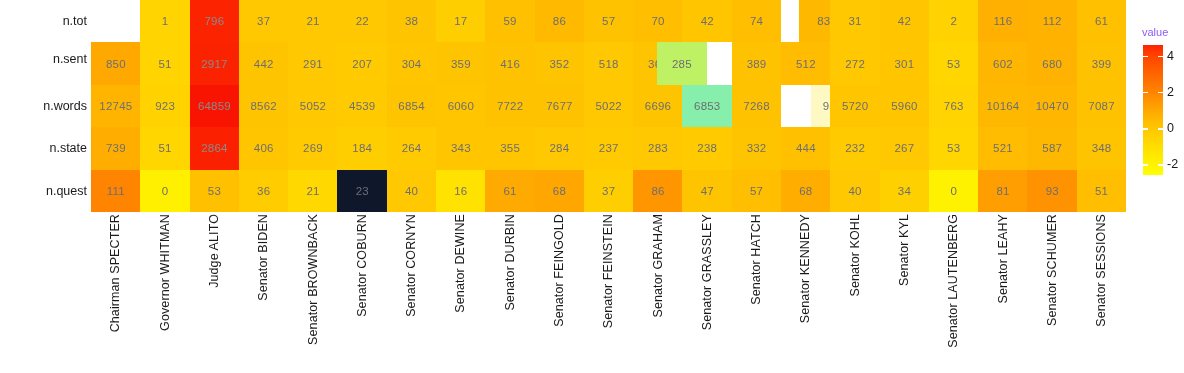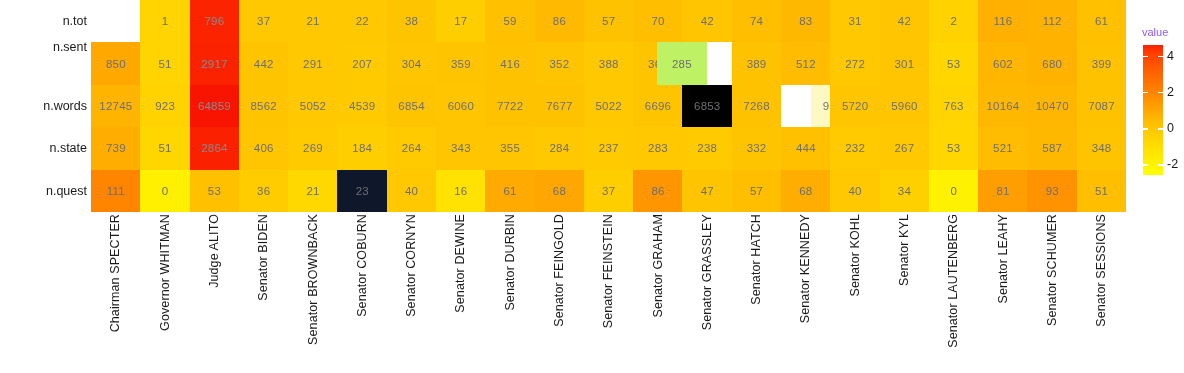--- a/index.html
+++ b/index.html
@@ -82,61 +82,61 @@
     white-space:nowrap;
   }
 </style>
 </head>
 <body>
 
 <div id="root">
 
   <div id="ylabels">
       <div class="ylabel" style="top: 15.2px;">n.tot</div>
-      <div class="ylabel" style="top: 41px; margin-left: 25px;">n.sent</div>
+      <div class="ylabel" style="top: 53px; margin-left: 25px;">n.sent</div>
       <div class="ylabel" style="top: 100px;">n.words</div>
       <div class="ylabel" style="top: 142.4px;">n.state</div>
       <div class="ylabel" style="top: 184.8px;">n.quest</div>
     </div>
 
   <div id="grid">
       <div class="hrow" style="top: 0px; height: 42.4px;">
         <div class="cell" style="left: 49.2857px; width: 49.6857px; background: rgb(255, 212, 0);">1</div>
         <div class="cell onred" style="left: 98.5714px; width: 49.6857px; background: rgb(252, 36, 0);">796</div>
         <div class="cell" style="left: 147.857px; width: 49.6857px; background: rgb(255, 200, 0);">37</div>
         <div class="cell" style="left: 197.143px; width: 49.6857px; background: rgb(255, 200, 0);">21</div>
         <div class="cell" style="left: 246.429px; width: 49.6857px; background: rgb(255, 200, 0);">22</div>
         <div class="cell" style="left: 295.714px; width: 49.6857px; background: rgb(255, 196, 0);">38</div>
         <div class="cell" style="left: 345px; width: 49.6857px; background: rgb(255, 206, 0);">17</div>
         <div class="cell" style="left: 394.286px; width: 49.6857px; background: rgb(255, 192, 0);">59</div>
         <div class="cell" style="left: 443.571px; width: 49.6857px; background: rgb(255, 186, 0);">86</div>
         <div class="cell" style="left: 492.857px; width: 49.6857px; background: rgb(255, 194, 0);">57</div>
         <div class="cell" style="left: 542.143px; width: 49.6857px; background: rgb(255, 190, 0);">70</div>
         <div class="cell" style="left: 591.429px; width: 49.6857px; background: rgb(255, 198, 0);">42</div>
         <div class="cell" style="left: 640.714px; width: 49.6857px; background: rgb(255, 190, 0);">74</div>
-        <div class="cell" style="left: 690px; width: 49.6857px; background: rgb(255, 184, 0);">83</div>
+        <div class="cell" style="left: 708px; width: 49.6857px; background: rgb(255, 184, 0);">83</div>
         <div class="cell" style="left: 739.286px; width: 49.6857px; background: rgb(255, 200, 0);">31</div>
         <div class="cell" style="left: 788.571px; width: 49.6857px; background: rgb(255, 198, 0);">42</div>
         <div class="cell" style="left: 837.857px; width: 49.6857px; background: rgb(255, 210, 0);">2</div>
         <div class="cell" style="left: 887.143px; width: 49.6857px; background: rgb(255, 176, 0);">116</div>
         <div class="cell" style="left: 936.429px; width: 49.6857px; background: rgb(255, 178, 0);">112</div>
         <div class="cell" style="left: 985.714px; width: 49.6857px; background: rgb(255, 192, 0);">61</div>
       </div>
       <div class="hrow" style="top: 42.4px; height: 42.4px;">
         <div class="cell" style="left: 0px; width: 49.6857px; background: rgb(255, 168, 0);">850</div>
         <div class="cell" style="left: 49.2857px; width: 49.6857px; background: rgb(255, 212, 0);">51</div>
         <div class="cell onred" style="left: 98.5714px; width: 49.6857px; background: rgb(251, 34, 0);">2917</div>
         <div class="cell" style="left: 147.857px; width: 49.6857px; background: rgb(255, 196, 0);">442</div>
         <div class="cell" style="left: 197.143px; width: 49.6857px; background: rgb(255, 200, 0);">291</div>
         <div class="cell" style="left: 246.429px; width: 49.6857px; background: rgb(255, 202, 0);">207</div>
         <div class="cell" style="left: 295.714px; width: 49.6857px; background: rgb(255, 198, 0);">304</div>
         <div class="cell" style="left: 345px; width: 49.6857px; background: rgb(255, 196, 0);">359</div>
         <div class="cell" style="left: 394.286px; width: 49.6857px; background: rgb(255, 194, 0);">416</div>
         <div class="cell" style="left: 443.571px; width: 49.6857px; background: rgb(255, 196, 0);">352</div>
-        <div class="cell" style="left: 492.857px; width: 49.6857px; background: rgb(255, 200, 0);">388</div>
+        <div class="cell" style="left: 492.857px; width: 49.6857px; background: rgb(255, 200, 0);">518</div>
         <div class="cell" style="left: 542.143px; width: 49.6857px; background: rgb(255, 196, 0);">369</div>
         <div class="cell" style="left: 566px; width: 49.6857px; background: #bef264;">285</div>
         <div class="cell" style="left: 640.714px; width: 49.6857px; background: rgb(255, 194, 0);">389</div>
         <div class="cell" style="left: 690px; width: 49.6857px; background: rgb(255, 188, 0);">512</div>
         <div class="cell" style="left: 739.286px; width: 49.6857px; background: rgb(255, 200, 0);">272</div>
         <div class="cell" style="left: 788.571px; width: 49.6857px; background: rgb(255, 198, 0);">301</div>
         <div class="cell" style="left: 837.857px; width: 49.6857px; background: rgb(255, 214, 0);">53</div>
         <div class="cell" style="left: 887.143px; width: 49.6857px; background: rgb(255, 182, 0);">602</div>
         <div class="cell" style="left: 936.429px; width: 49.6857px; background: rgb(255, 178, 0);">680</div>
         <div class="cell" style="left: 985.714px; width: 49.6857px; background: rgb(255, 194, 0);">399</div>
@@ -147,21 +147,21 @@
         <div class="cell onred" style="left: 98.5714px; width: 49.6857px; background: rgb(248, 20, 0);">64859</div>
         <div class="cell" style="left: 147.857px; width: 49.6857px; background: rgb(255, 196, 0);">8562</div>
         <div class="cell" style="left: 197.143px; width: 49.6857px; background: rgb(255, 200, 0);">5052</div>
         <div class="cell" style="left: 246.429px; width: 49.6857px; background: rgb(255, 202, 0);">4539</div>
         <div class="cell" style="left: 295.714px; width: 49.6857px; background: rgb(255, 196, 0);">6854</div>
         <div class="cell" style="left: 345px; width: 49.6857px; background: rgb(255, 198, 0);">6060</div>
         <div class="cell" style="left: 394.286px; width: 49.6857px; background: rgb(255, 194, 0);">7722</div>
         <div class="cell" style="left: 443.571px; width: 49.6857px; background: rgb(255, 194, 0);">7677</div>
         <div class="cell" style="left: 492.857px; width: 49.6857px; background: rgb(255, 200, 0);">5022</div>
         <div class="cell" style="left: 542.143px; width: 49.6857px; background: rgb(255, 196, 0);">6696</div>
-        <div class="cell" style="left: 591.429px; width: 49.6857px; background: #000000; text-align: center;">6853</div>
+        <div class="cell" style="left: 591.429px; width: 49.6857px; background: #86efac; text-align: center;">6853</div>
         <div class="cell" style="left: 640.714px; width: 49.6857px; background: rgb(255, 194, 0);">7268</div>
         <div class="cell" style="left: 720px; width: 49.6857px; background: #fef9c3;">9553</div>
         <div class="cell" style="left: 739.286px; width: 49.6857px; background: rgb(255, 198, 0);">5720</div>
         <div class="cell" style="left: 788.571px; width: 49.6857px; background: rgb(255, 198, 0);">5960</div>
         <div class="cell" style="left: 837.857px; width: 49.6857px; background: rgb(255, 212, 0);">763</div>
         <div class="cell" style="left: 887.143px; width: 49.6857px; background: rgb(255, 184, 0);">10164</div>
         <div class="cell" style="left: 936.429px; width: 49.6857px; background: rgb(255, 182, 0);">10470</div>
         <div class="cell" style="left: 985.714px; width: 49.6857px; background: rgb(255, 194, 0);">7087</div>
       </div>
       <div class="hrow" style="top: 127.2px; height: 42.4px;">

